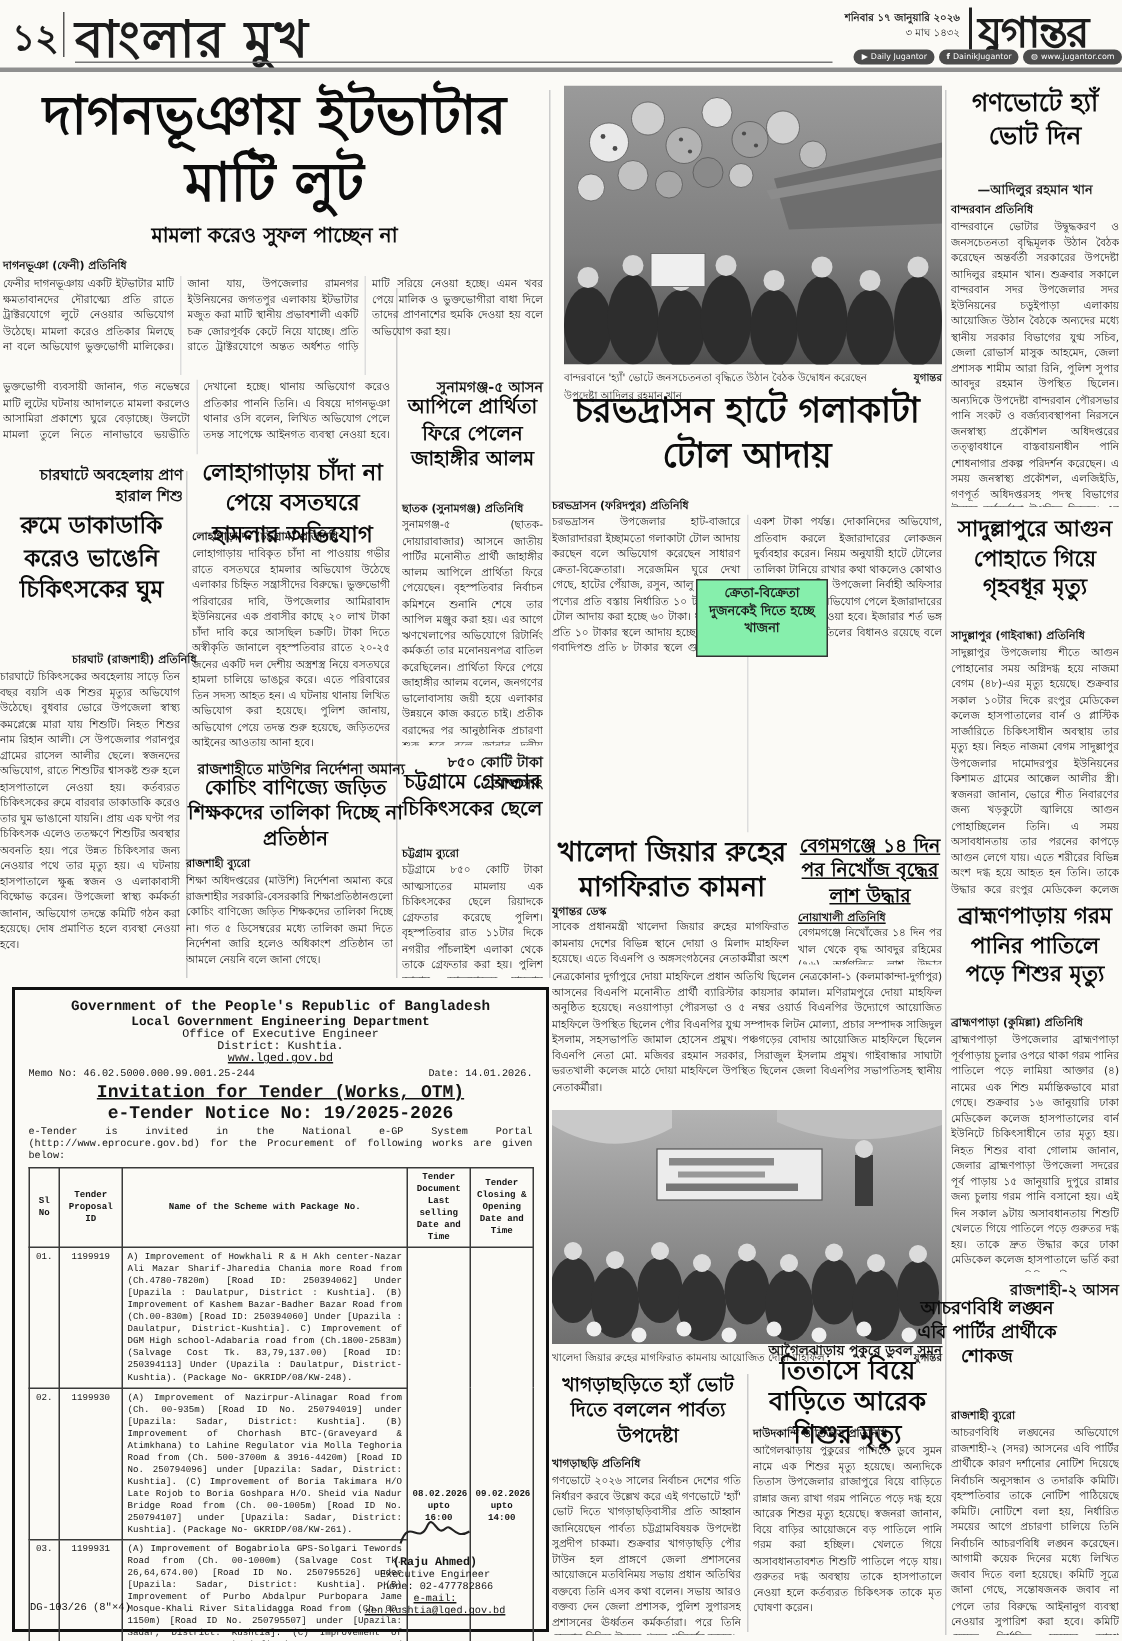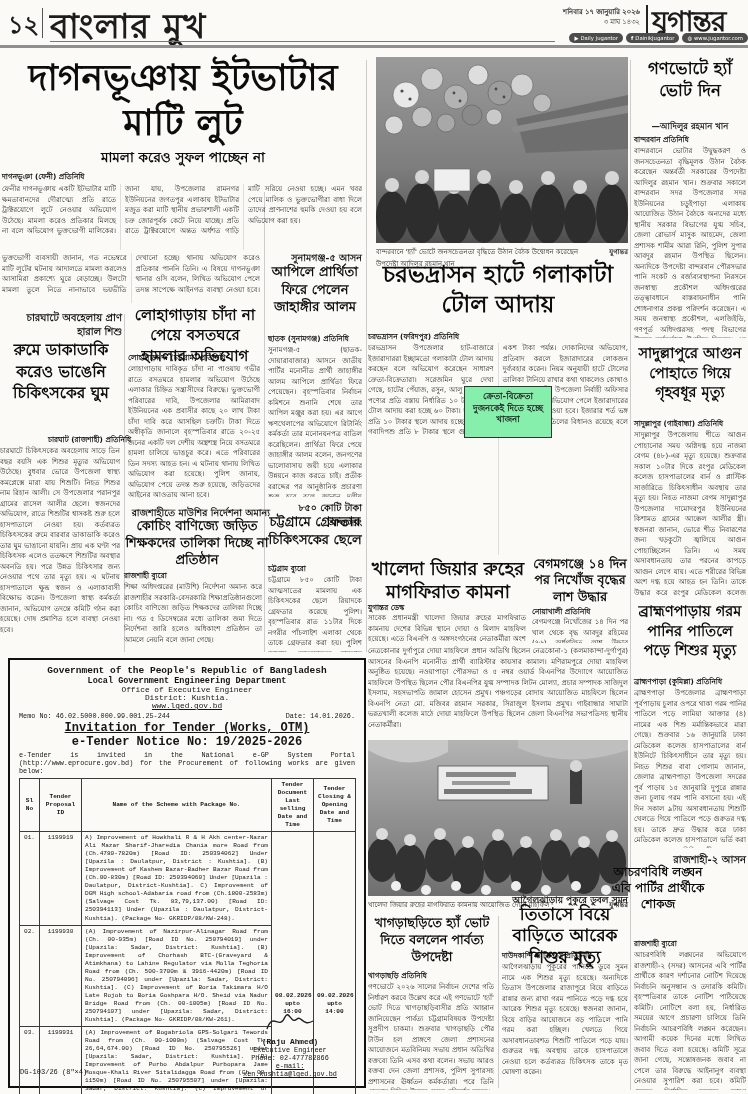--- a/index.html
+++ b/index.html
@@ -157,22 +157,22 @@
   <div class="abs hl" style="left:368px;top:260px;width:260px;font-size:23px;line-height:1.3;">চরভদ্রাসন হাটে গলাকাটা টোল আদায়</div>
   <div class="abs byline" style="left:368px;top:331px;">চরভদ্রাসন (ফরিদপুর) প্রতিনিধি</div>
   <div class="abs body-txt cols2" style="left:368px;top:343px;width:260px;height:212px;">চরভদ্রাসন উপজেলার হাট-বাজারে ইজারাদাররা ইচ্ছামতো গলাকাটা টোল আদায় করছেন বলে অভিযোগ করেছেন সাধারণ ক্রেতা-বিক্রেতারা। সরেজমিন ঘুরে দেখা গেছে, হাটের পেঁয়াজ, রসুন, আলু ও অন্যান্য পণ্যের প্রতি বস্তায় নির্ধারিত ১০ টাকার স্থলে টোল আদায় করা হচ্ছে ৬০ টাকা। ধানের বস্তা প্রতি ১০ টাকার স্থলে আদায় হচ্ছে ৪০ টাকা, গবাদিপশু প্রতি ৮ টাকার স্থলে গুনতে হচ্ছে একশ টাকা পর্যন্ত। দোকানিদের অভিযোগ, প্রতিবাদ করলে ইজারাদারের লোকজন দুর্ব্যবহার করেন। নিয়ম অনুযায়ী হাটে টোলের তালিকা টানিয়ে রাখার কথা থাকলেও কোথাও তা চোখে পড়েনি। উপজেলা নির্বাহী অফিসার জানান, লিখিত অভিযোগ পেলে ইজারাদারের বিরুদ্ধে ব্যবস্থা নেওয়া হবে। ইজারার শর্ত ভঙ্গ করলে ইজারা বাতিলের বিধানও রয়েছে বলে জানান তিনি।</div>
   <div class="abs pullquote" style="left:464px;top:386px;width:80px;height:42px;">ক্রেতা-বিক্রেতা দুজনকেই দিতে হচ্ছে খাজনা</div>
 
   <div class="abs hl" style="left:368px;top:558px;width:160px;font-size:18px;line-height:1.25;">খালেদা জিয়ার রুহের মাগফিরাত কামনা</div>
   <div class="abs byline" style="left:368px;top:602px;">যুগান্তর ডেস্ক</div>
   <div class="abs body-txt" style="left:368px;top:613px;width:158px;height:30px;">সাবেক প্রধানমন্ত্রী খালেদা জিয়ার রুহের মাগফিরাত কামনায় দেশের বিভিন্ন স্থানে দোয়া ও মিলাদ মাহফিল হয়েছে। এতে বিএনপি ও অঙ্গসংগঠনের নেতাকর্মীরা অংশ নেন।</div>
   <div class="abs body-txt" style="left:368px;top:646px;width:260px;height:90px;">নেত্রকোনার দুর্গাপুরে দোয়া মাহফিলে প্রধান অতিথি ছিলেন নেত্রকোনা-১ (কলমাকান্দা-দুর্গাপুর) আসনের বিএনপি মনোনীত প্রার্থী ব্যারিস্টার কায়সার কামাল। মণিরামপুরে দোয়া মাহফিল অনুষ্ঠিত হয়েছে। নওয়াপাড়া পৌরসভা ও ৫ নম্বর ওয়ার্ড বিএনপির উদ্যোগে আয়োজিত মাহফিলে উপস্থিত ছিলেন পৌর বিএনপির যুগ্ম সম্পাদক লিটন মোল্যা, প্রচার সম্পাদক সাজিদুল ইসলাম, সহসভাপতি জামাল হোসেন প্রমুখ। পঞ্চগড়ের বোদায় আয়োজিত মাহফিলে ছিলেন বিএনপি নেতা মো. মজিবর রহমান সরকার, সিরাজুল ইসলাম প্রমুখ। গাইবান্ধার সাঘাটা ভরতখালী কলেজ মাঠে দোয়া মাহফিলে উপস্থিত ছিলেন জেলা বিএনপির সভাপতিসহ স্থানীয় নেতাকর্মীরা।</div>
 
-  <div class="abs hl" style="left:532px;top:556px;width:96px;font-size:12.5px;line-height:1.3;">বেগমগঞ্জে ১৪ দিন পর নিখোঁজ বৃদ্ধের লাশ উদ্ধার</div>
-  <div class="abs byline" style="left:532px;top:606px;">নোয়াখালী প্রতিনিধি</div>
+  <div class="abs hl" style="left:532px;top:556px;width:96px;font-size:12.5px;line-height:1.3;text-decoration:underline;">বেগমগঞ্জে ১৪ দিন পর নিখোঁজ বৃদ্ধের লাশ উদ্ধার</div>
+  <div class="abs byline" style="left:532px;top:606px;text-decoration:underline;">নোয়াখালী প্রতিনিধি</div>
   <div class="abs body-txt" style="left:532px;top:617px;width:96px;height:26px;">বেগমগঞ্জে নিখোঁজের ১৪ দিন পর খাল থেকে বৃদ্ধ আবদুর রহিমের (৭৬) অর্ধগলিত লাশ উদ্ধার করেছে পুলিশ। শুক্রবার সকালে উপজেলার একলাশপুর এলাকা থেকে লাশটি উদ্ধার করা হয়।</div>
 
   <div class="abs" style="left:368px;top:740px;width:260px;height:156px;">
     <svg width="260" height="156" viewBox="0 0 260 156" xmlns="http://www.w3.org/2000/svg">
       <defs>
           <linearGradient id="g2" x1="0" y1="0" x2="0" y2="1">
         <stop offset="0" stop-color="#b3b3b3"></stop>
             <stop offset="1" stop-color="#6f6f6f"></stop>
       </linearGradient>
         </defs>

